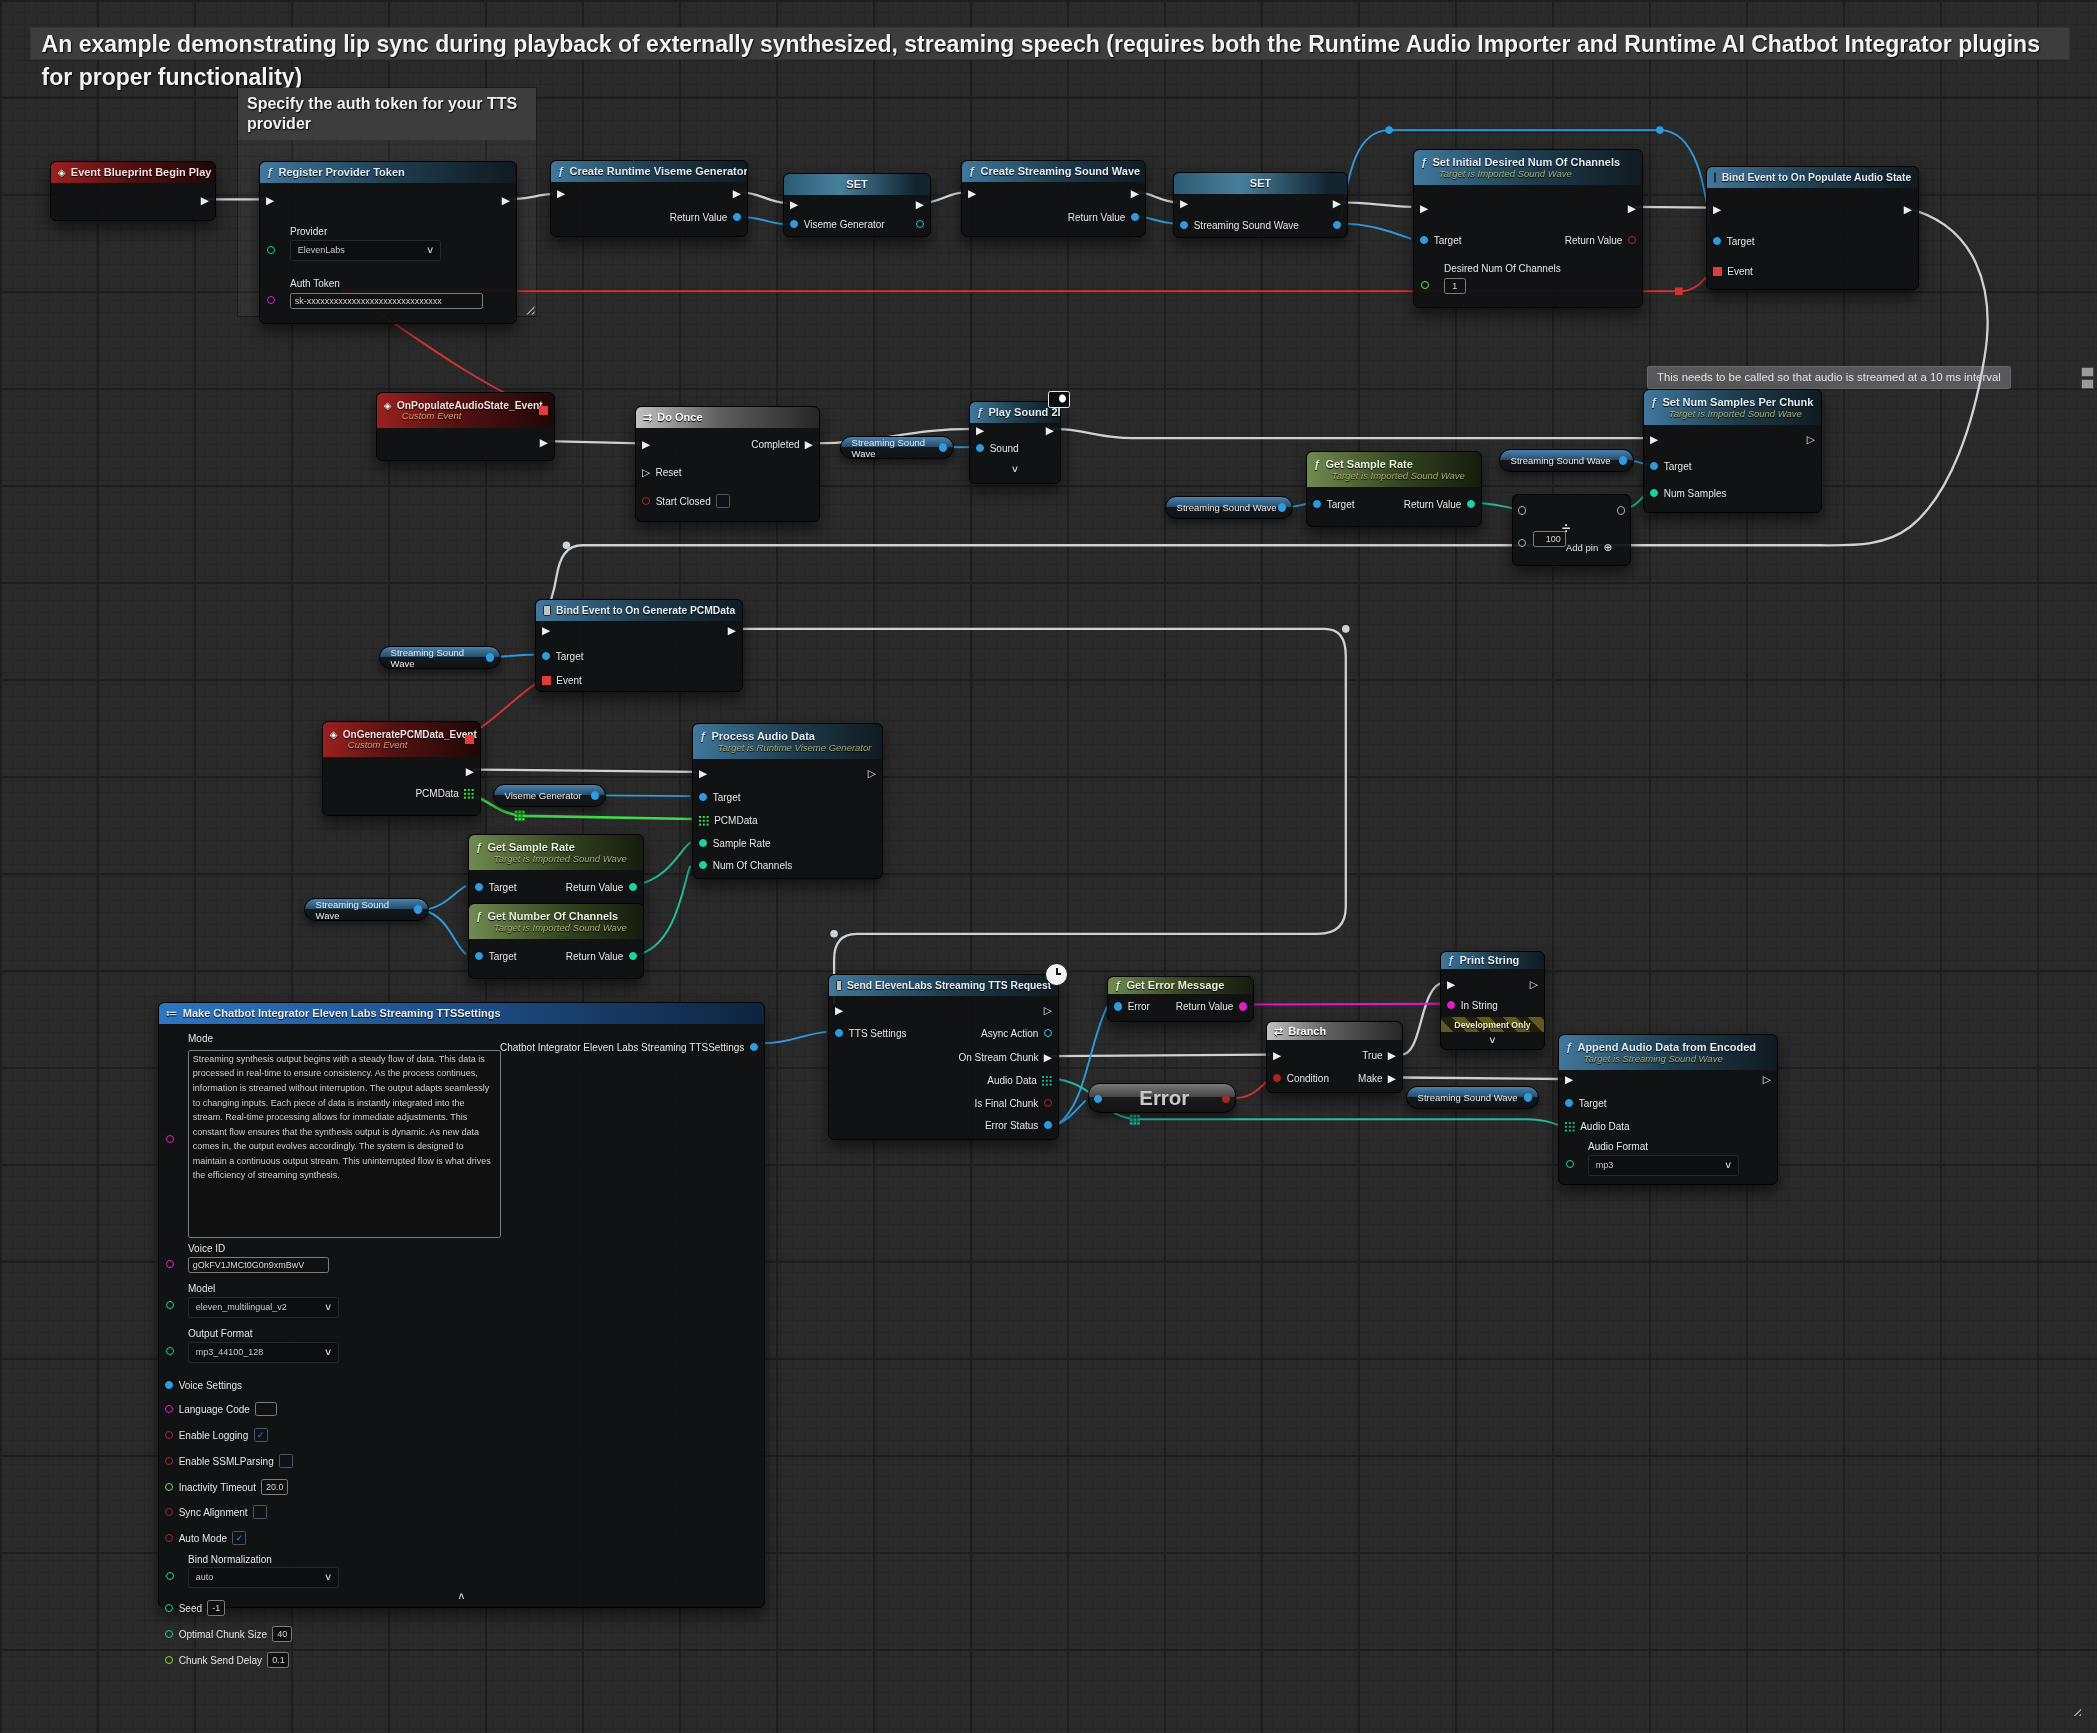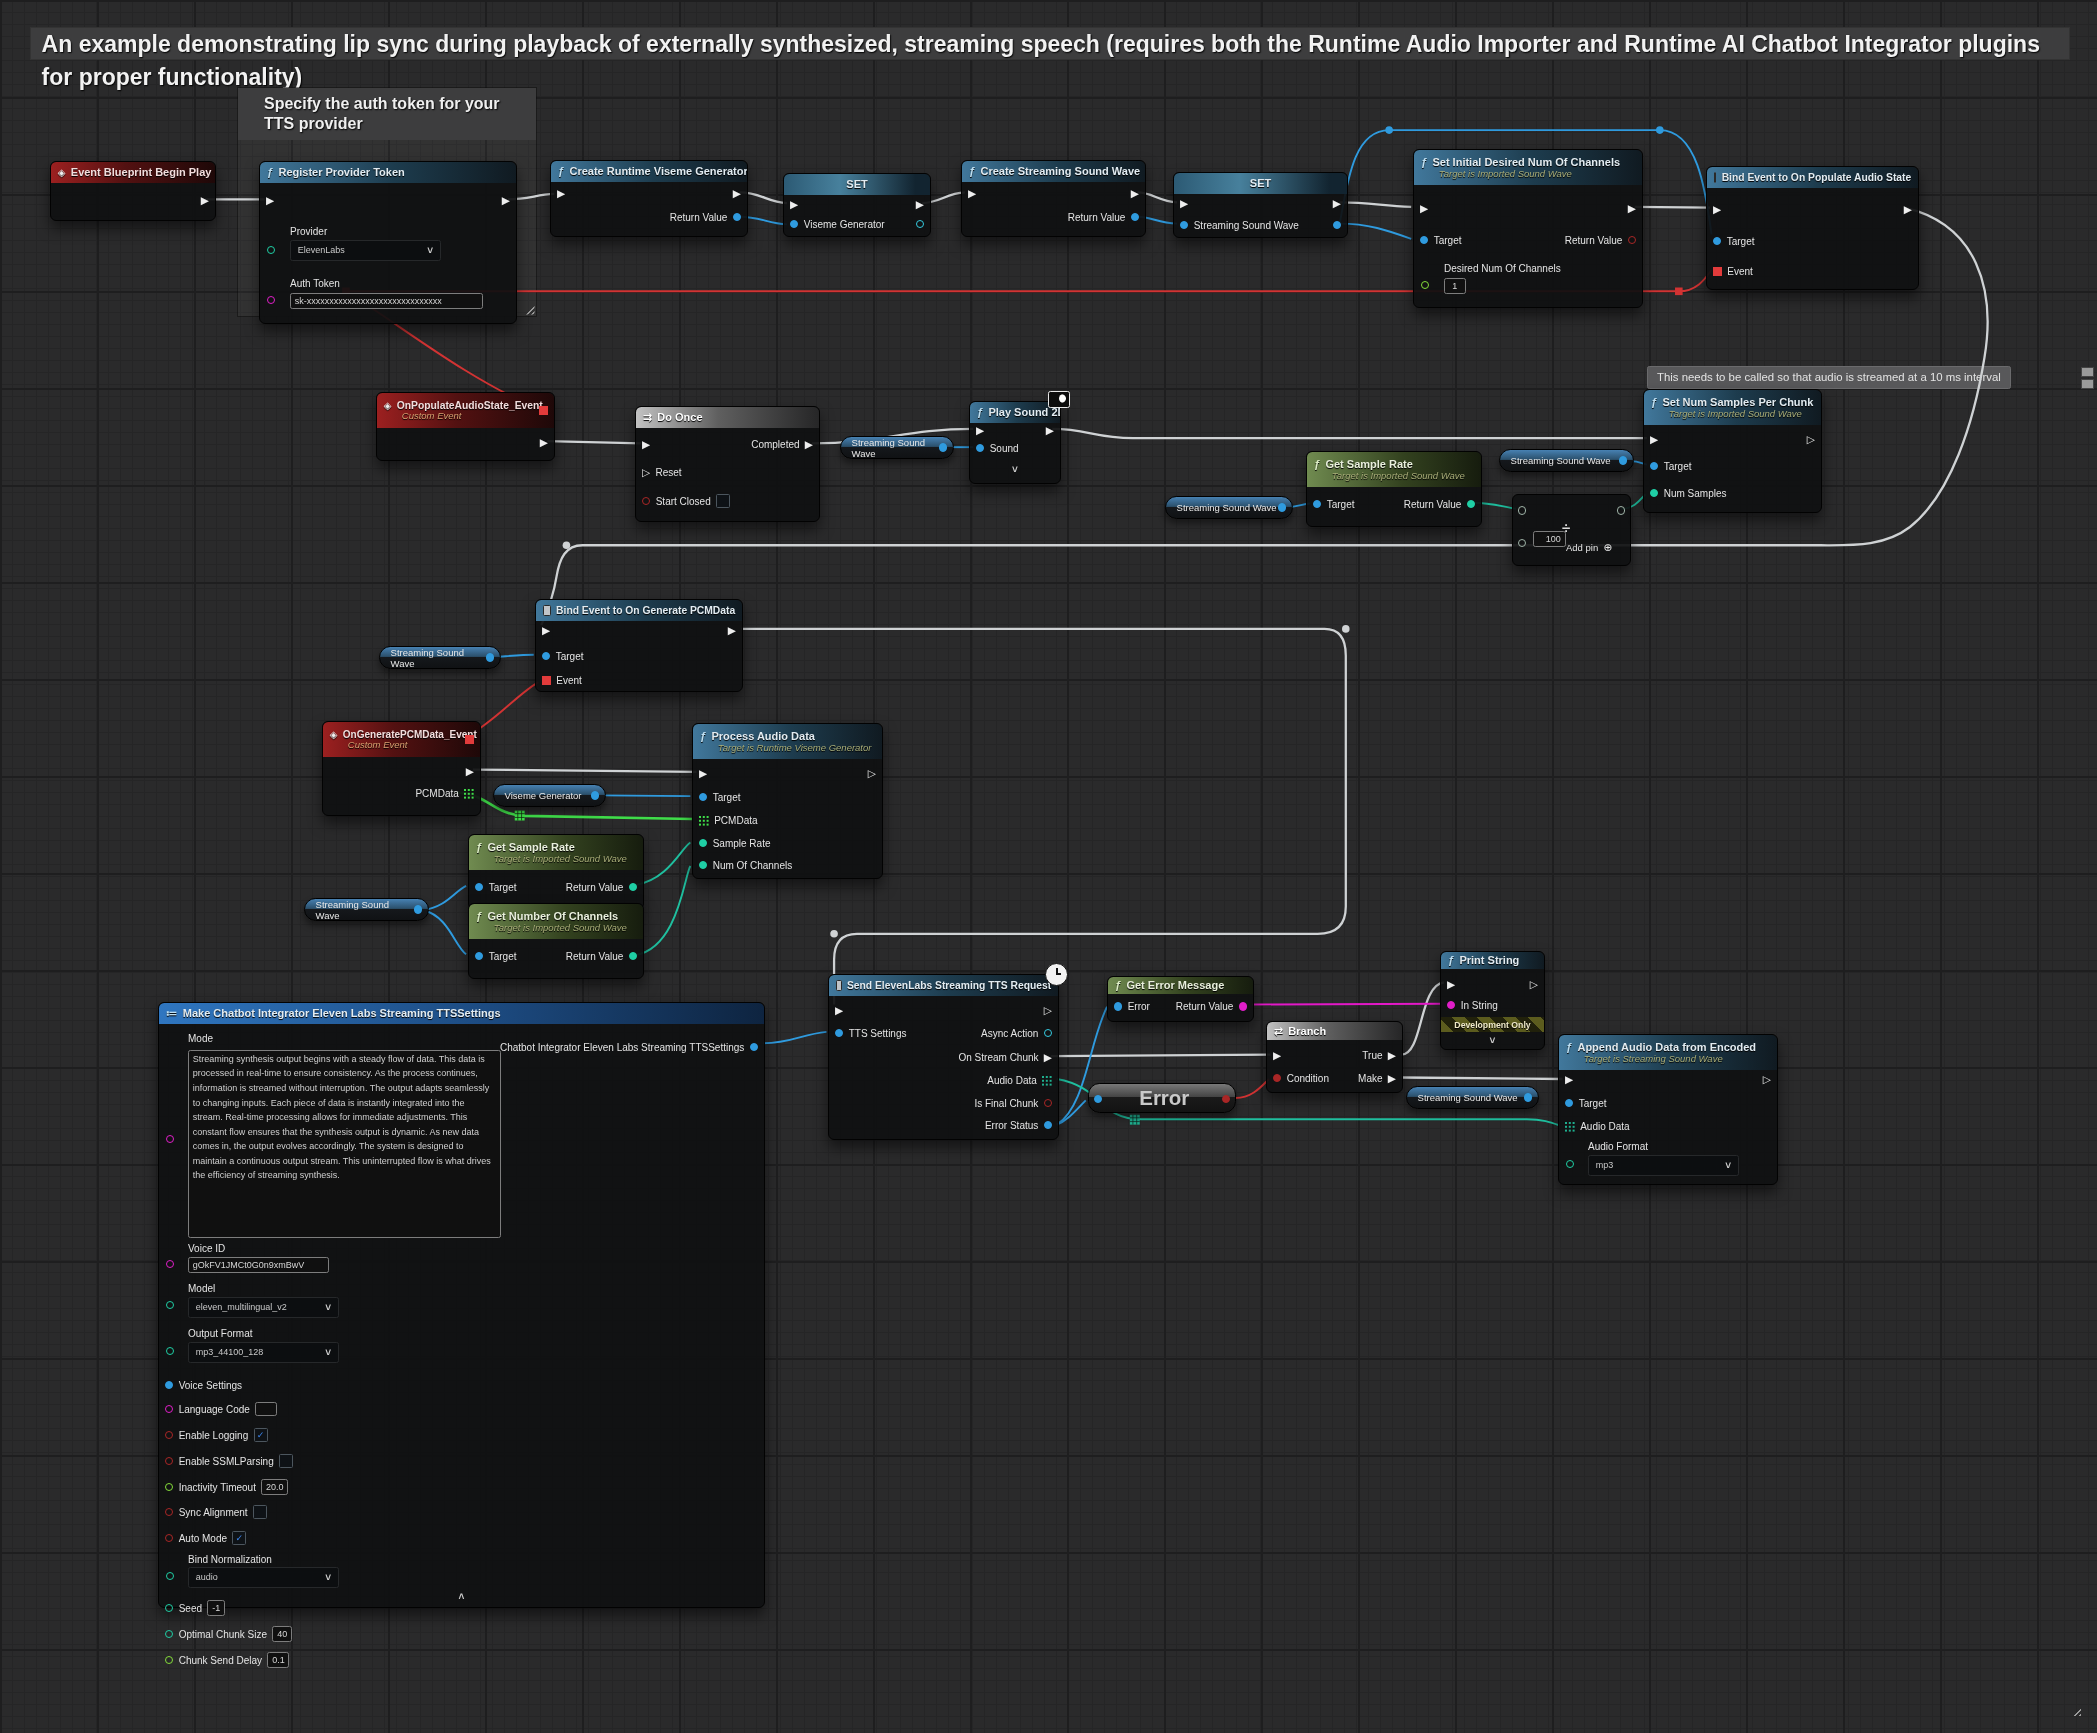--- a/index.html
+++ b/index.html
@@ -12,21 +12,21 @@
       linear-gradient(#252526 0.8px,transparent 0.8px),
       linear-gradient(90deg,#252526 0.8px,transparent 0.8px);
     background-size:97px 97px,97px 97px,12px 12px,12px 12px;}
   .abs{position:absolute;}
   
   .titlebar{position:absolute;left:30px;top:27px;width:2040px;height:33px;background:#3d3d3e;
     color:#f2f2f2;font-weight:bold;font-size:23px;line-height:33px;padding-left:10.6px;box-sizing:border-box;
     text-shadow:0.8px 0.8px 1.5px #000;border:0.8px solid #333;}
   .comment{position:absolute;border:0.8px solid rgba(0,0,0,.45);background:rgba(150,150,150,.07);}
   .comment .chdr{background:#3d3d3e;color:#efefef;font-weight:bold;font-size:16px;line-height:1.25;
-    padding:6px 26px;text-shadow:0.8px 0.8px 1.5px #000;}
+    padding:6px 9px;text-shadow:0.8px 0.8px 1.5px #000;}
   .rsz{position:absolute;right:1.5px;bottom:1.5px;width:11.4px;height:11.4px;
     background:repeating-linear-gradient(135deg,transparent 0 2.3px,#9b9b9b 2.3px 3.8px);
     clip-path:polygon(100% 0,100% 100%,0 100%);}
   .note{position:absolute;background:#58585a;border:0.8px solid #6a6a6c;border-radius:2.3px;color:#e3e3e3;
     font-size:11.4px;line-height:21px;padding:0 9px;height:21px;white-space:nowrap;}
   .noteico{position:absolute;width:10.6px;height:8.4px;background:#9a9a9a;border:0.8px solid #444;}
   
   .node{position:absolute;background:rgba(15,16,17,.93);border:0.8px solid #020202;border-radius:6px;
     box-shadow:0 7.6px 13.7px rgba(0,0,0,.5);}
   .hdr{display:flex;align-items:center;gap:5.3px;height:20.5px;padding:0 6.8px;border-radius:5.3px 5.3px 0 0;
@@ -636,21 +636,21 @@
       </div>
     <div class="r" style="top:526px">
         <span class="p c-red"></span>
         <span class="lb">Auto Mode</span>
         <span class="cb">✓</span>
       </div>
 
     <span class="lb2" style="left:29px;top:551px">Bind Normalization</span>
     <span class="p c-teal abs" style="left:6.8px;top:569px"></span>
     <div class="dd abs" style="left:29px;top:564px;width:151px;height:20.5px">
-        <span>audio</span>
+        <span>auto</span>
         <span class="chev">˅</span>
       </div>
 
     <div class="r" style="top:596px">
         <span class="p c-teal"></span>
         <span class="lb">Seed</span>
         <span class="tb">-1</span>
       </div>
     <div class="r" style="top:622px">
         <span class="p c-teal"></span>

